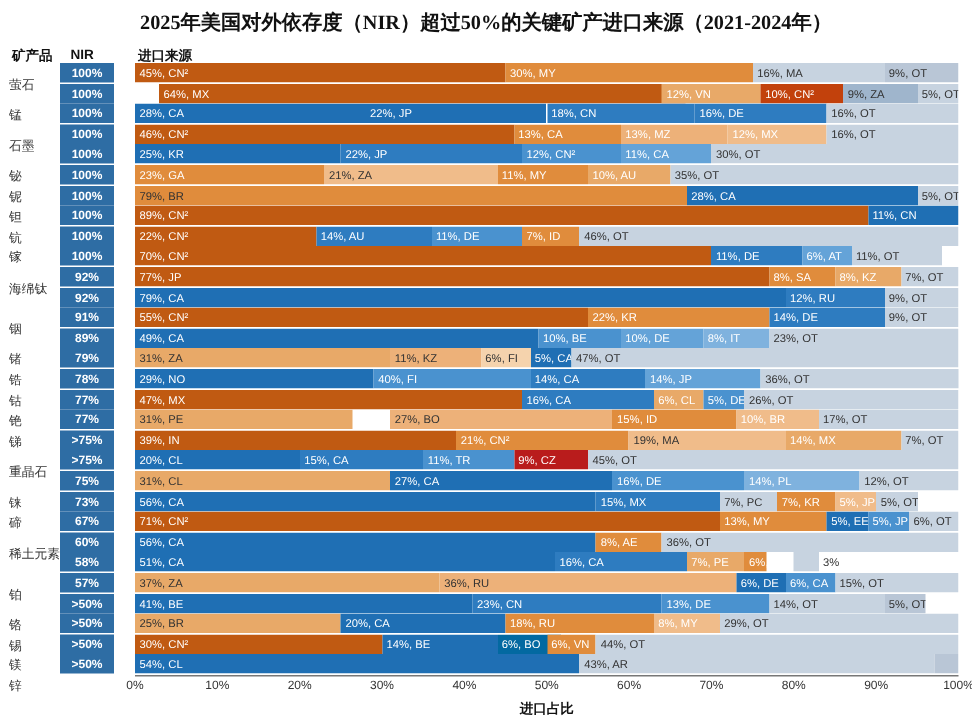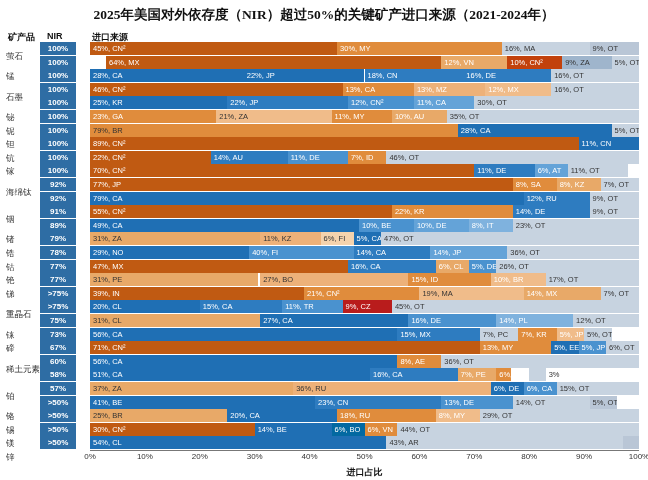--- a/index.html
+++ b/index.html
@@ -473,21 +473,21 @@
             <span class="lbl">5%, DE</span>
           </div>
           <div class="seg light" style="left: 406.26px; width: 142.74px; background: rgb(199, 211, 224);">
             <span class="lbl">26%, OT</span>
           </div>
         </div>
       </div>
       <div class="row" style="top: 273.2px;">
         <div class="nir">77%</div>
         <div class="bar">
-          <div class="seg light" style="left: 0px; width: 168px; background: rgb(232, 169, 104);">
+          <div class="seg light" style="left: 0px; width: 145px; background: rgb(232, 169, 104);">
             <span class="lbl">31%, PE</span>
           </div>
           <div class="seg light" style="left: 170.19px; width: 148.23px; background: rgb(237, 177, 121);">
             <span class="lbl">27%, BO</span>
           </div>
           <div class="seg dark" style="left: 318.42px; width: 82.35px; background: rgb(224, 140, 60);">
             <span class="lbl">15%, ID</span>
           </div>
           <div class="seg dark" style="left: 400.77px; width: 54.9px; background: rgb(240, 188, 138);">
             <span class="lbl">10%, BR</span>

